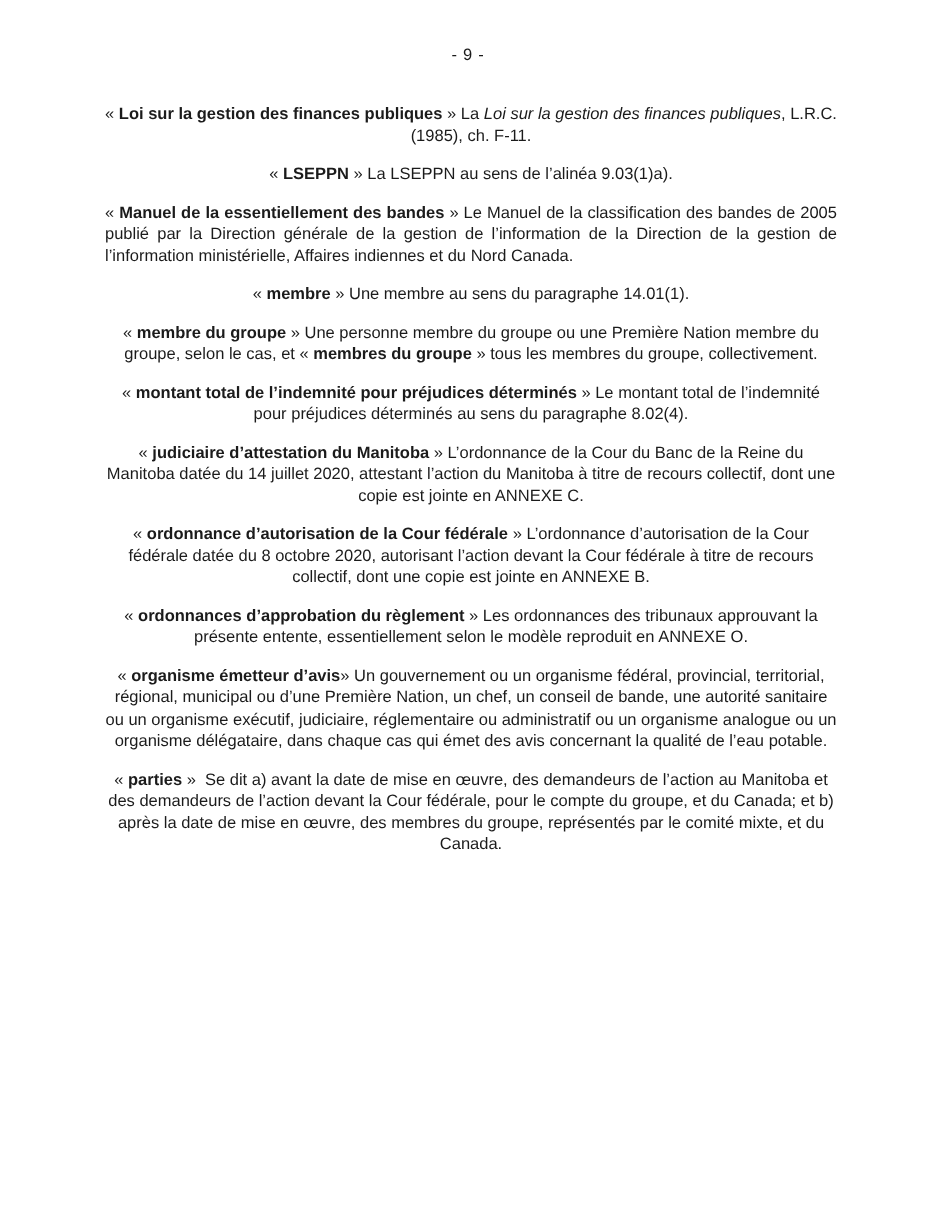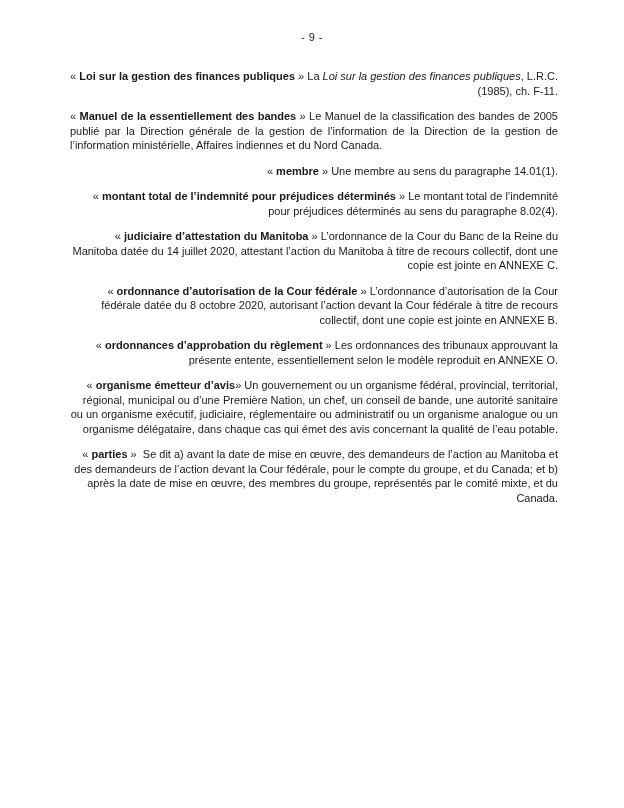--- a/index.html
+++ b/index.html
@@ -28,37 +28,39 @@
     letter-spacing: 0.5px;
   }
   .doc {
     margin: 25px 66px 0 70px;
     width: 488px;
     font-size: 11px;
     line-height: 14.5px;
   }
   .doc p {
     margin: 0 0 11px 0;
-    text-align: right;
+    text-align: center;
   }
   .doc p.justify {
     text-align: justify;
   }
   .b { font-weight: 700; }
   .i { font-style: italic; }
 </style>
 </head>
 <body>
 
 <div class="page">
   <div class="page-number">- 9 -</div>
   <div class="doc">
       <p><span>« </span><span class="b">Loi sur la gestion des finances publiques</span><span> » La </span><span class="i">Loi sur la gestion des finances publiques</span><span>, L.R.C. (1985), ch. F-11.</span></p>
+      <p><span>« </span><span class="b">LSEPPN</span><span> » La LSEPPN au sens de l’alinéa 9.03(1)a).</span></p>
       <p class="justify"><span>« </span><span class="b">Manuel de la essentiellement des bandes</span><span> » Le Manuel de la classification des bandes de 2005 publié par la Direction générale de la gestion de l’information de la Direction de la gestion de l’information ministérielle, Affaires indiennes et du Nord Canada.</span></p>
       <p><span>« </span><span class="b">membre</span><span> » Une membre au sens du paragraphe 14.01(1).</span></p>
+      <p><span>« </span><span class="b">membre du groupe</span><span> » Une personne membre du groupe ou une Première Nation membre du groupe, selon le cas, et « </span><span class="b">membres du groupe</span><span> » tous les membres du groupe, collectivement.</span></p>
       <p><span>« </span><span class="b">montant total de l’indemnité pour préjudices déterminés</span><span> » Le montant total de l’indemnité pour préjudices déterminés au sens du paragraphe 8.02(4).</span></p>
       <p><span>« </span><span class="b">judiciaire d’attestation du Manitoba</span><span> » L’ordonnance de la Cour du Banc de la Reine du Manitoba datée du 14 juillet 2020, attestant l’action du Manitoba à titre de recours collectif, dont une copie est jointe en ANNEXE C.</span></p>
       <p><span>« </span><span class="b">ordonnance d’autorisation de la Cour fédérale</span><span> » L’ordonnance d’autorisation de la Cour fédérale datée du 8 octobre 2020, autorisant l’action devant la Cour fédérale à titre de recours collectif, dont une copie est jointe en ANNEXE B.</span></p>
       <p><span>« </span><span class="b">ordonnances d’approbation du règlement</span><span> » Les ordonnances des tribunaux approuvant la présente entente, essentiellement selon le modèle reproduit en ANNEXE O.</span></p>
       <p><span>« </span><span class="b">organisme émetteur d’avis</span><span>» Un gouvernement ou un organisme fédéral, provincial, territorial, régional, municipal ou d’une Première Nation, un chef, un conseil de bande, une autorité sanitaire ou un organisme exécutif, judiciaire, réglementaire ou administratif ou un organisme analogue ou un organisme délégataire, dans chaque cas qui émet des avis concernant la qualité de l’eau potable.</span></p>
       <p><span>« </span><span class="b">parties</span><span> » &nbsp;Se dit a) avant la date de mise en œuvre, des demandeurs de l’action au Manitoba et des demandeurs de l’action devant la Cour fédérale, pour le compte du groupe, et du Canada; et b) après la date de mise en œuvre, des membres du groupe, représentés par le comité mixte, et du Canada.</span></p>
     </div>
 </div>
 
 </body></html>

